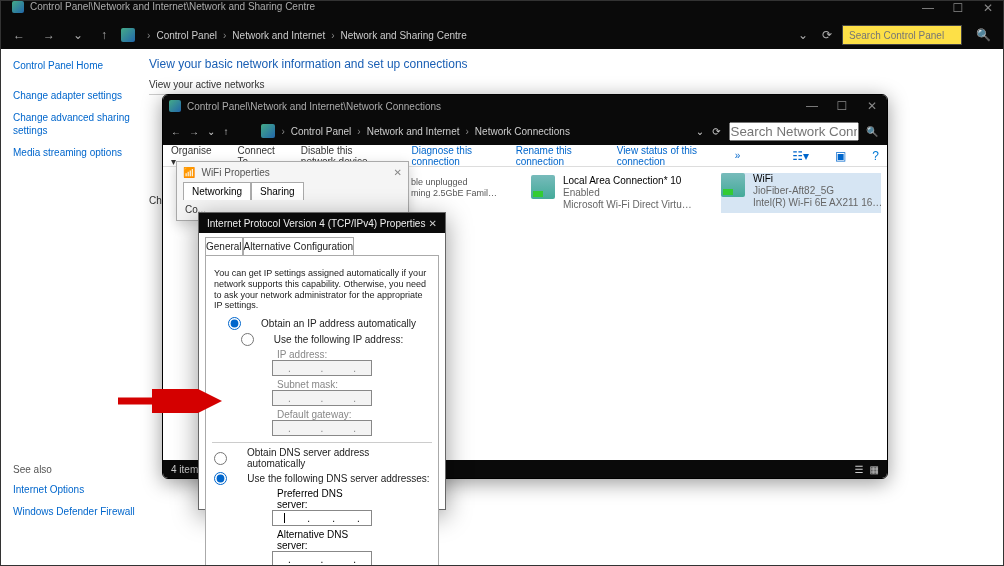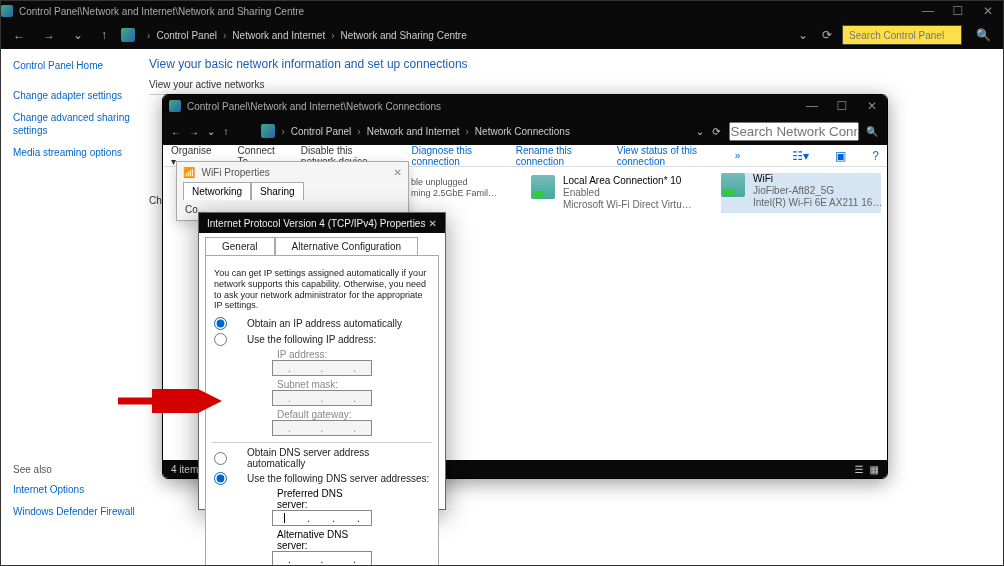--- a/index.html
+++ b/index.html
@@ -1,17 +1,17 @@
 <!DOCTYPE html>
 <html><head>
 <meta charset="utf-8">
 <style>
 * { box-sizing: border-box; margin: 0; padding: 0; font-family: "Segoe UI", Arial, sans-serif; }
 body { width: 1004px; height: 566px; background: #fff; position: relative; overflow: hidden; border: 1px solid #333; }
-.titlebar { height: 20px; background: #0a0a0a; display: flex; align-items: center; color: #aaa; font-size: 10px; padding-left: 0; gap: 6px; }
+.titlebar { height: 20px; background: #0a0a0a; display: flex; align-items: flex-start; color: #aaa; font-size: 10px; padding-left: 11px; gap: 6px; }
 .titlebar .icon-sm { width: 12px; height: 12px; background: linear-gradient(135deg,#4a8,#26a); border-radius: 2px; }
 .titlebar .winctrl { margin-left: auto; display: flex; }
 .titlebar .winctrl span { width: 30px; text-align: center; color: #888; font-size: 12px; cursor: pointer; }
 .toolbar { height: 28px; background: #0a0a0a; display: flex; align-items: center; padding: 0 8px; gap: 10px; color: #ccc; font-size: 10px; }
 .toolbar .navbtn { color: #aaa; font-size: 12px; cursor: pointer; padding: 2px 4px; }
 .toolbar .crumb-icon { width: 14px; height: 14px; background: linear-gradient(135deg,#4a8,#26a); border-radius: 2px; }
 .toolbar .bc { display: flex; align-items: center; gap: 4px; flex: 1; }
 .toolbar .bc span { cursor: pointer; }
 .toolbar .bc .sep::after { content: "›"; color: #888; margin: 0 2px; }
 .toolbar .searchbox { width: 120px; height: 20px; background: #fde047; border: 1px solid #444; color: #777; font-size: 10px; padding: 0 6px; }
@@ -54,25 +54,25 @@
 .wifiwin .wt .x { margin-left: auto; color: #888; cursor: pointer; }
 .wifiwin .tabs { display: flex; font-size: 10px; padding-left: 6px; }
 .wifiwin .tabs span { padding: 3px 8px; border: 1px solid #aaa; background: #fff; border-bottom: none; cursor: pointer; }
 .wifiwin .tabs span.sel { background: #fff; position: relative; z-index: 1; }
 .wifiwin .cb { padding: 4px 8px; font-size: 10px; color: #333; }
 
 .ipv4 { position: absolute; left: 197px; top: 211px; width: 248px; height: 298px; background: #fff; border: 1px solid #666; box-shadow: 0 6px 24px rgba(0,0,0,.4); font-size: 10px; color: #222; }
 .ipv4 .dt { height: 20px; background: #0a0a0a; color: #eee; display: flex; align-items: center; padding: 0 8px; font-size: 10px; }
 .ipv4 .dt .x { margin-left: auto; color: #ccc; cursor: pointer; }
 .ipv4 .tabs { display: flex; padding: 4px 0 0 6px; font-size: 10px; }
-.ipv4 .tabs span { padding: 3px 16px; border: 1px solid #aaa; background: #fff; border-bottom: none; cursor: pointer; }
+.ipv4 .tabs span { padding: 3px 0; border: 1px solid #aaa; background: #fff; border-bottom: none; cursor: pointer; }
 .ipv4 .tabs span.on { background: #fff; font-weight: 400; }
 .ipv4 .pane { border: 1px solid #aaa; margin: 0 6px 6px 6px; padding: 12px 8px; background: #fff; }
 .ipv4 .desc { font-size: 9px; line-height: 1.2; margin-bottom: 6px; }
-.ipv4 .rrow { display: flex; align-items: center; gap: 20px; margin: 3px 0; font-size: 10px; }
+.ipv4 .rrow { display: flex; align-items: center; gap: 20px; margin: 3px 0; font-size: 10px; justify-content: center; }
 .ipv4 .rrow input[type=radio] { accent-color: #0066cc; }
 .ipv4 .frow { display: flex; align-items: center; margin: 3px 0; font-size: 10px; flex-direction: column; }
 .ipv4 .frow label { width: 90px; color: #888; }
 .ipv4 .frow.on label { color: #000; }
 .ipv4 .ipbox { border: 1px solid #888; width: 100px; height: 16px; display: flex; align-items: center; justify-content: space-around; font-size: 10px; color: #888; background: #f3f3f3; }
 .ipv4 .frow.on .ipbox { background: #fff; color: #000; }
 .ipv4 .chk { display: flex; gap: 6px; margin-top: 6px; }
 .ipv4 .btnrow { display: flex; justify-content: flex-end; gap: 8px; padding: 6px 10px; }
 .ipv4 .btn { border: 1px solid #888; background: #f9f9f9; padding: 3px 14px; font-size: 10px; cursor: pointer; border-radius: 2px; }
 .ipv4 .advrow { display:flex; justify-content: flex-end; padding: 2px 8px 0 0; }

